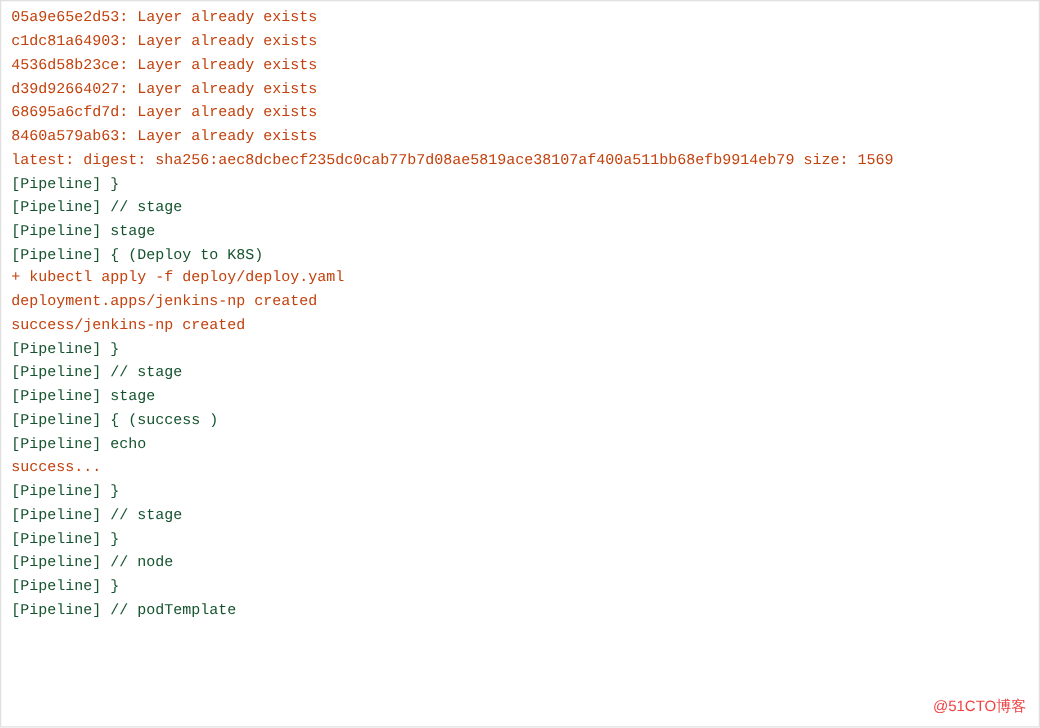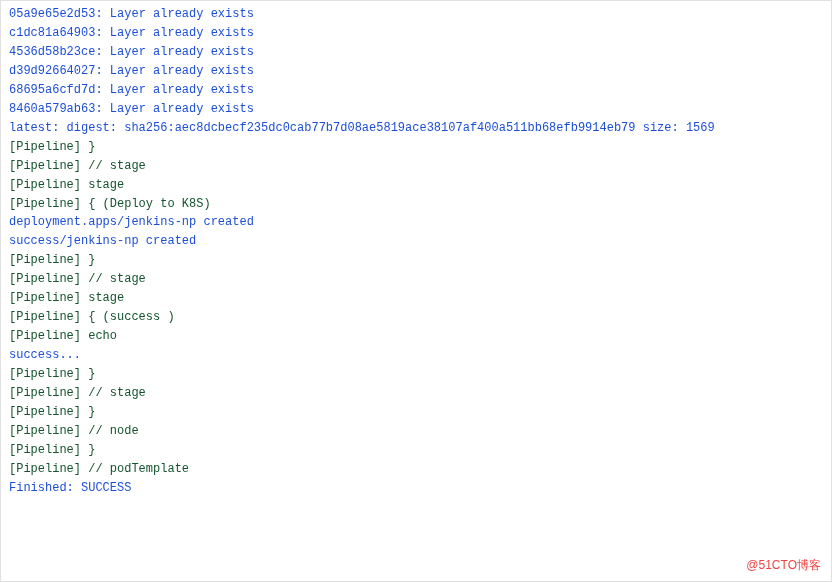--- a/index.html
+++ b/index.html
@@ -20,21 +20,21 @@
       border: 1px solid #e0e0e0;
     }
     .log-line {
       white-space: pre;
       font-family: "Courier New", Courier, monospace;
     }
     .dim {
       color: #14532d;
     }
     .dark {
-      color: #1d4ed8;
+      color: #c2410c;
     }
     .watermark {
       position: absolute;
       bottom: 6px;
       right: 10px;
       color: #ef4444;
       font-family: Arial, sans-serif;
       font-size: 12px;
     }
   </style>
@@ -50,35 +50,35 @@
   <div class="log-line dark"><span>68695a6cfd7d</span>: <span>Layer already exists</span></div>
   <div class="log-line dark"><span>8460a579ab63</span>: <span>Layer already exists</span></div>
 
   <div class="log-line dark">latest: digest: sha256:aec8dcbecf235dc0cab77b7d08ae5819ace38107af400a511bb68efb9914eb79 size: 1569</div>
 
   <div class="log-line dim">[Pipeline] }</div>
   <div class="log-line dim">[Pipeline] // stage</div>
   <div class="log-line dim">[Pipeline] stage</div>
   <div class="log-line dim">[Pipeline] { (Deploy to K8S)</div>
 
+  <div class="log-line dark">+ kubectl apply -f deploy/deploy.yaml</div>
   <div class="log-line dark">deployment.apps/jenkins-np created</div>
   <div class="log-line dark">success/jenkins-np created</div>
 
   <div class="log-line dim">[Pipeline] }</div>
   <div class="log-line dim">[Pipeline] // stage</div>
   <div class="log-line dim">[Pipeline] stage</div>
   <div class="log-line dim">[Pipeline] { (success )</div>
   <div class="log-line dim">[Pipeline] echo</div>
 
   <div class="log-line dark">success...</div>
 
   <div class="log-line dim">[Pipeline] }</div>
   <div class="log-line dim">[Pipeline] // stage</div>
   <div class="log-line dim">[Pipeline] }</div>
   <div class="log-line dim">[Pipeline] // node</div>
   <div class="log-line dim">[Pipeline] }</div>
   <div class="log-line dim">[Pipeline] // podTemplate</div>
 
-  <div class="log-line dark">Finished: SUCCESS</div>
 
 </div>
 
 <div class="watermark">@51CTO博客</div>
 
 </body></html>

